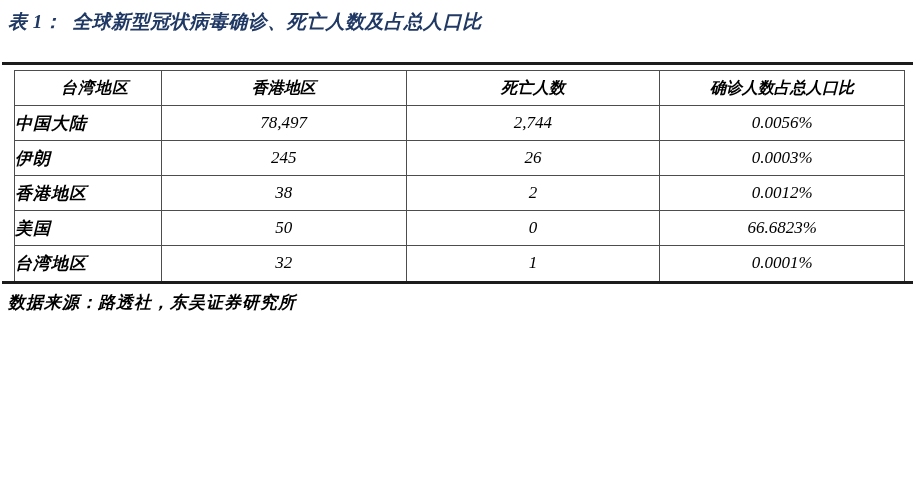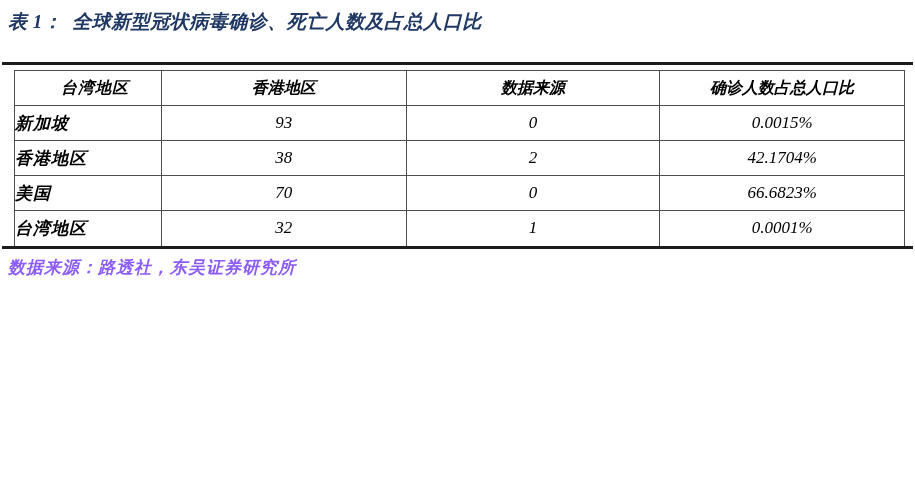--- a/index.html
+++ b/index.html
@@ -51,21 +51,21 @@
     font-weight: bold;
     letter-spacing: 1px;
   }
   .data-table th.cell-region { padding-left: 14px; }
   .cell-num { text-align: center; }
 
   .source-note {
     margin: 7px 0 0 8px;
     font-size: 17px;
     font-weight: bold;
-    color: #8b5cf6;
+    color: #000000;
     letter-spacing: 1px;
   }
 </style>
 </head>
 <body>
 
 <div class="page">
 
   <div class="doc-title">
     <span class="title-no">表 1：</span><span>全球新型冠状病毒确诊、死亡人数及占总人口比</span>
@@ -76,40 +76,46 @@
       <colgroup>
         <col class="col-region">
           <col class="col-confirmed">
           <col class="col-deaths">
           <col class="col-ratio">
       </colgroup>
       <thead>
         <tr>
           <th class="cell-region">台湾地区</th>
           <th>香港地区</th>
-          <th>数据来源</th>
+          <th>死亡人数</th>
           <th>确诊人数占总人口比</th>
         </tr>
       </thead>
       <tbody>
         <tr>
-          <td class="cell-region">新加坡</td>
-          <td class="cell-num">93</td>
-          <td class="cell-num">0</td>
-          <td class="cell-num">0.0015%</td>
+          <td class="cell-region">中国大陆</td>
+          <td class="cell-num">78,497</td>
+          <td class="cell-num">2,744</td>
+          <td class="cell-num">0.0056%</td>
+        </tr>
+        <tr>
+          <td class="cell-region">伊朗</td>
+          <td class="cell-num">245</td>
+          <td class="cell-num">26</td>
+          <td class="cell-num">0.0003%</td>
         </tr>
         <tr>
           <td class="cell-region">香港地区</td>
           <td class="cell-num">38</td>
           <td class="cell-num">2</td>
-          <td class="cell-num">42.1704%</td>
+          <td class="cell-num">0.0012%</td>
         </tr>
         <tr>
           <td class="cell-region">美国</td>
-          <td class="cell-num">70</td>
+          <td class="cell-num">50</td>
           <td class="cell-num">0</td>
           <td class="cell-num">66.6823%</td>
         </tr>
         <tr>
           <td class="cell-region">台湾地区</td>
           <td class="cell-num">32</td>
           <td class="cell-num">1</td>
           <td class="cell-num">0.0001%</td>
         </tr>
       </tbody>

